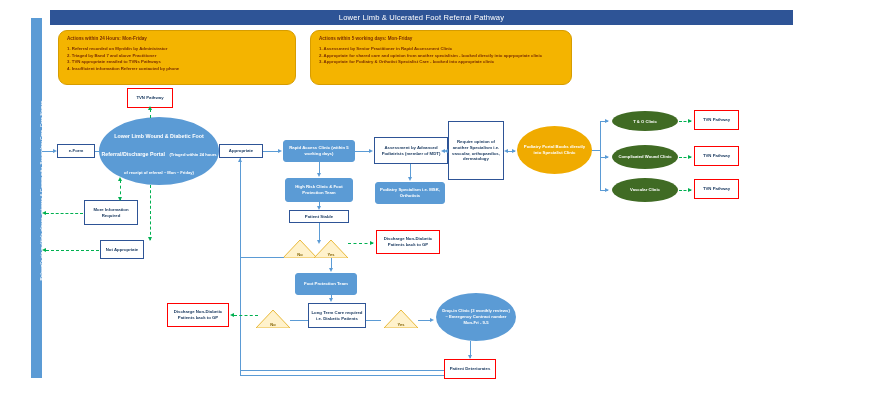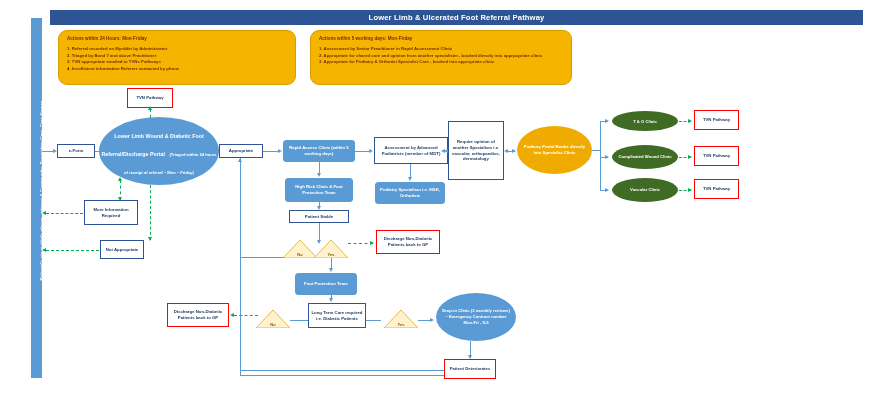--- a/index.html
+++ b/index.html
@@ -13,24 +13,24 @@
   }
   .sidebar-label{
     position:absolute;left:-155px;top:170px;width:330px;
     transform:rotate(-90deg);
     font-size:4.4px;color:#ffffff;text-align:center;
     letter-spacing:.1px;white-space:nowrap;font-weight:bold;
   }
 
   
   .title-bar{
-    position:absolute;left:50px;top:10px;width:813px;height:15px;
+    position:absolute;left:50px;top:10px;width:743px;height:15px;
     background:#2E5496;color:#ffffff;
     display:flex;align-items:center;justify-content:center;
-    font-size:7.6px;font-weight:bold;letter-spacing:.15px;
+    font-size:7.6px;font-weight:normal;letter-spacing:.15px;
   }
 
   
   .panel{
     position:absolute;background:#F4B400;border:1px solid #D69C00;
     border-radius:9px;box-sizing:border-box;padding:5px 8px;
     color:#7A2E00;
   }
   .panel .hd{font-size:4.6px;font-weight:bold;margin-bottom:5px;color:#7A2E00;}
   .panel .li{font-size:4.3px;font-weight:bold;line-height:1.55;color:#7A2E00;white-space:nowrap;}

